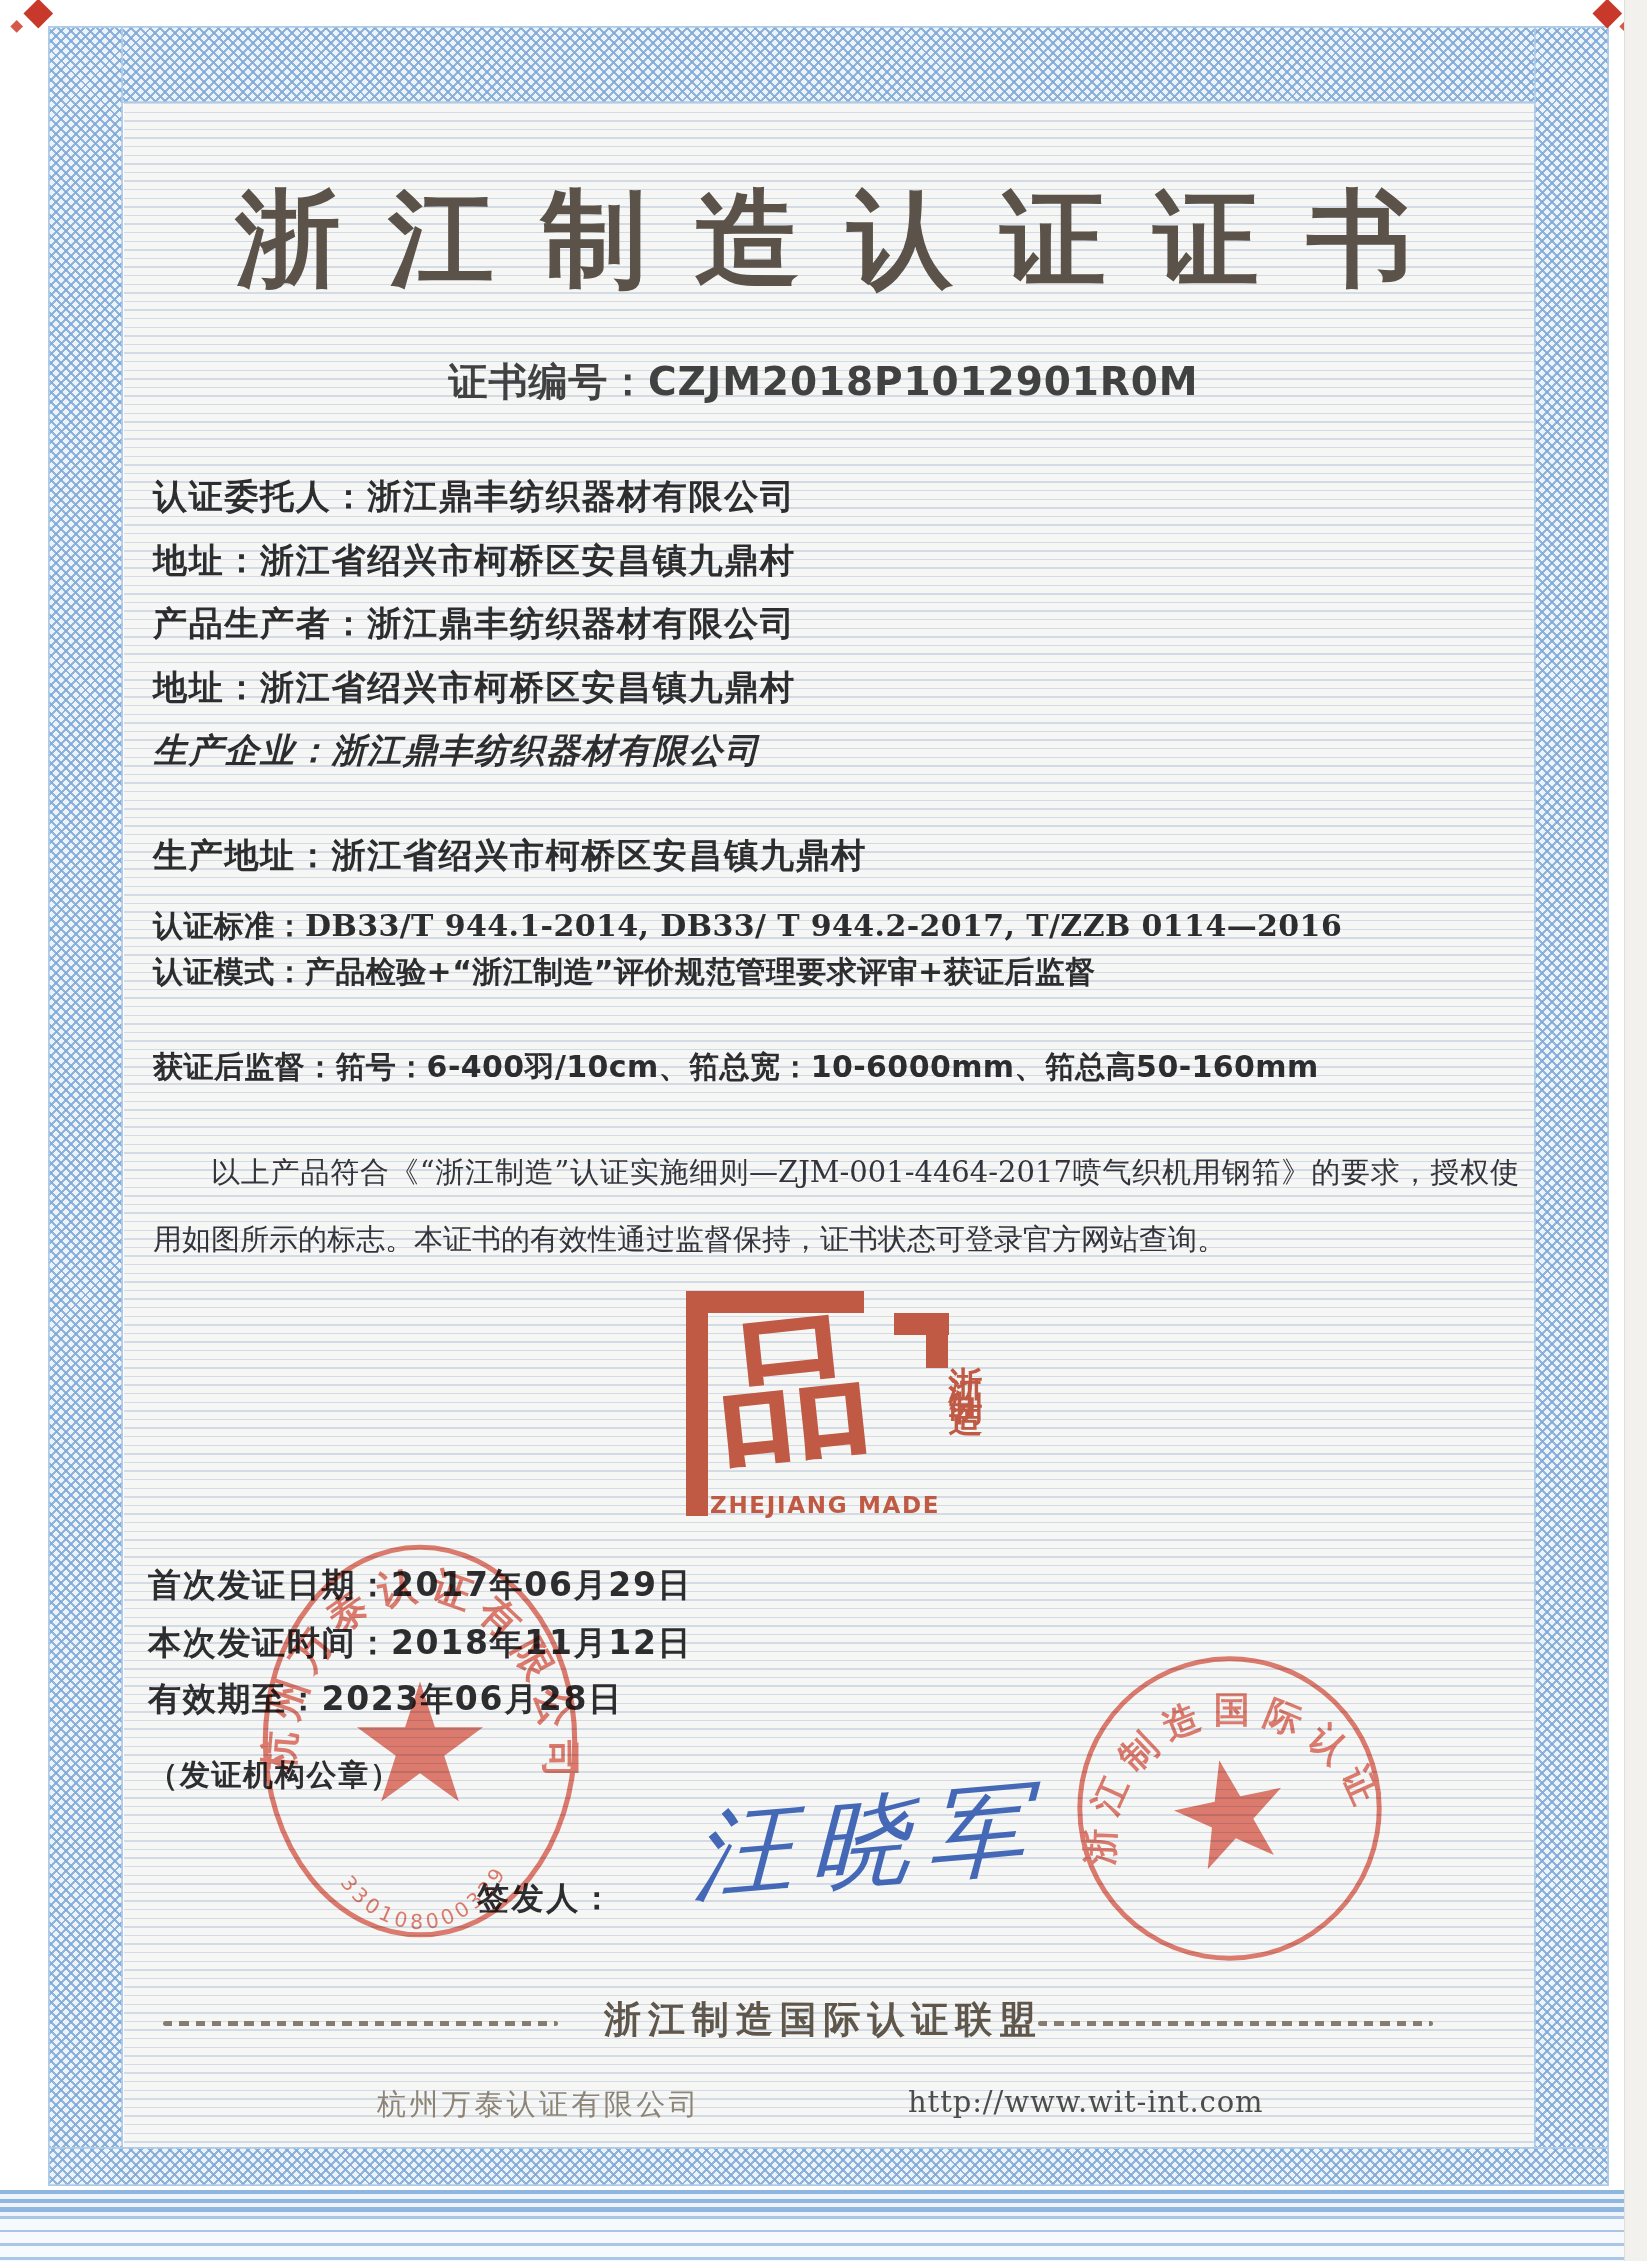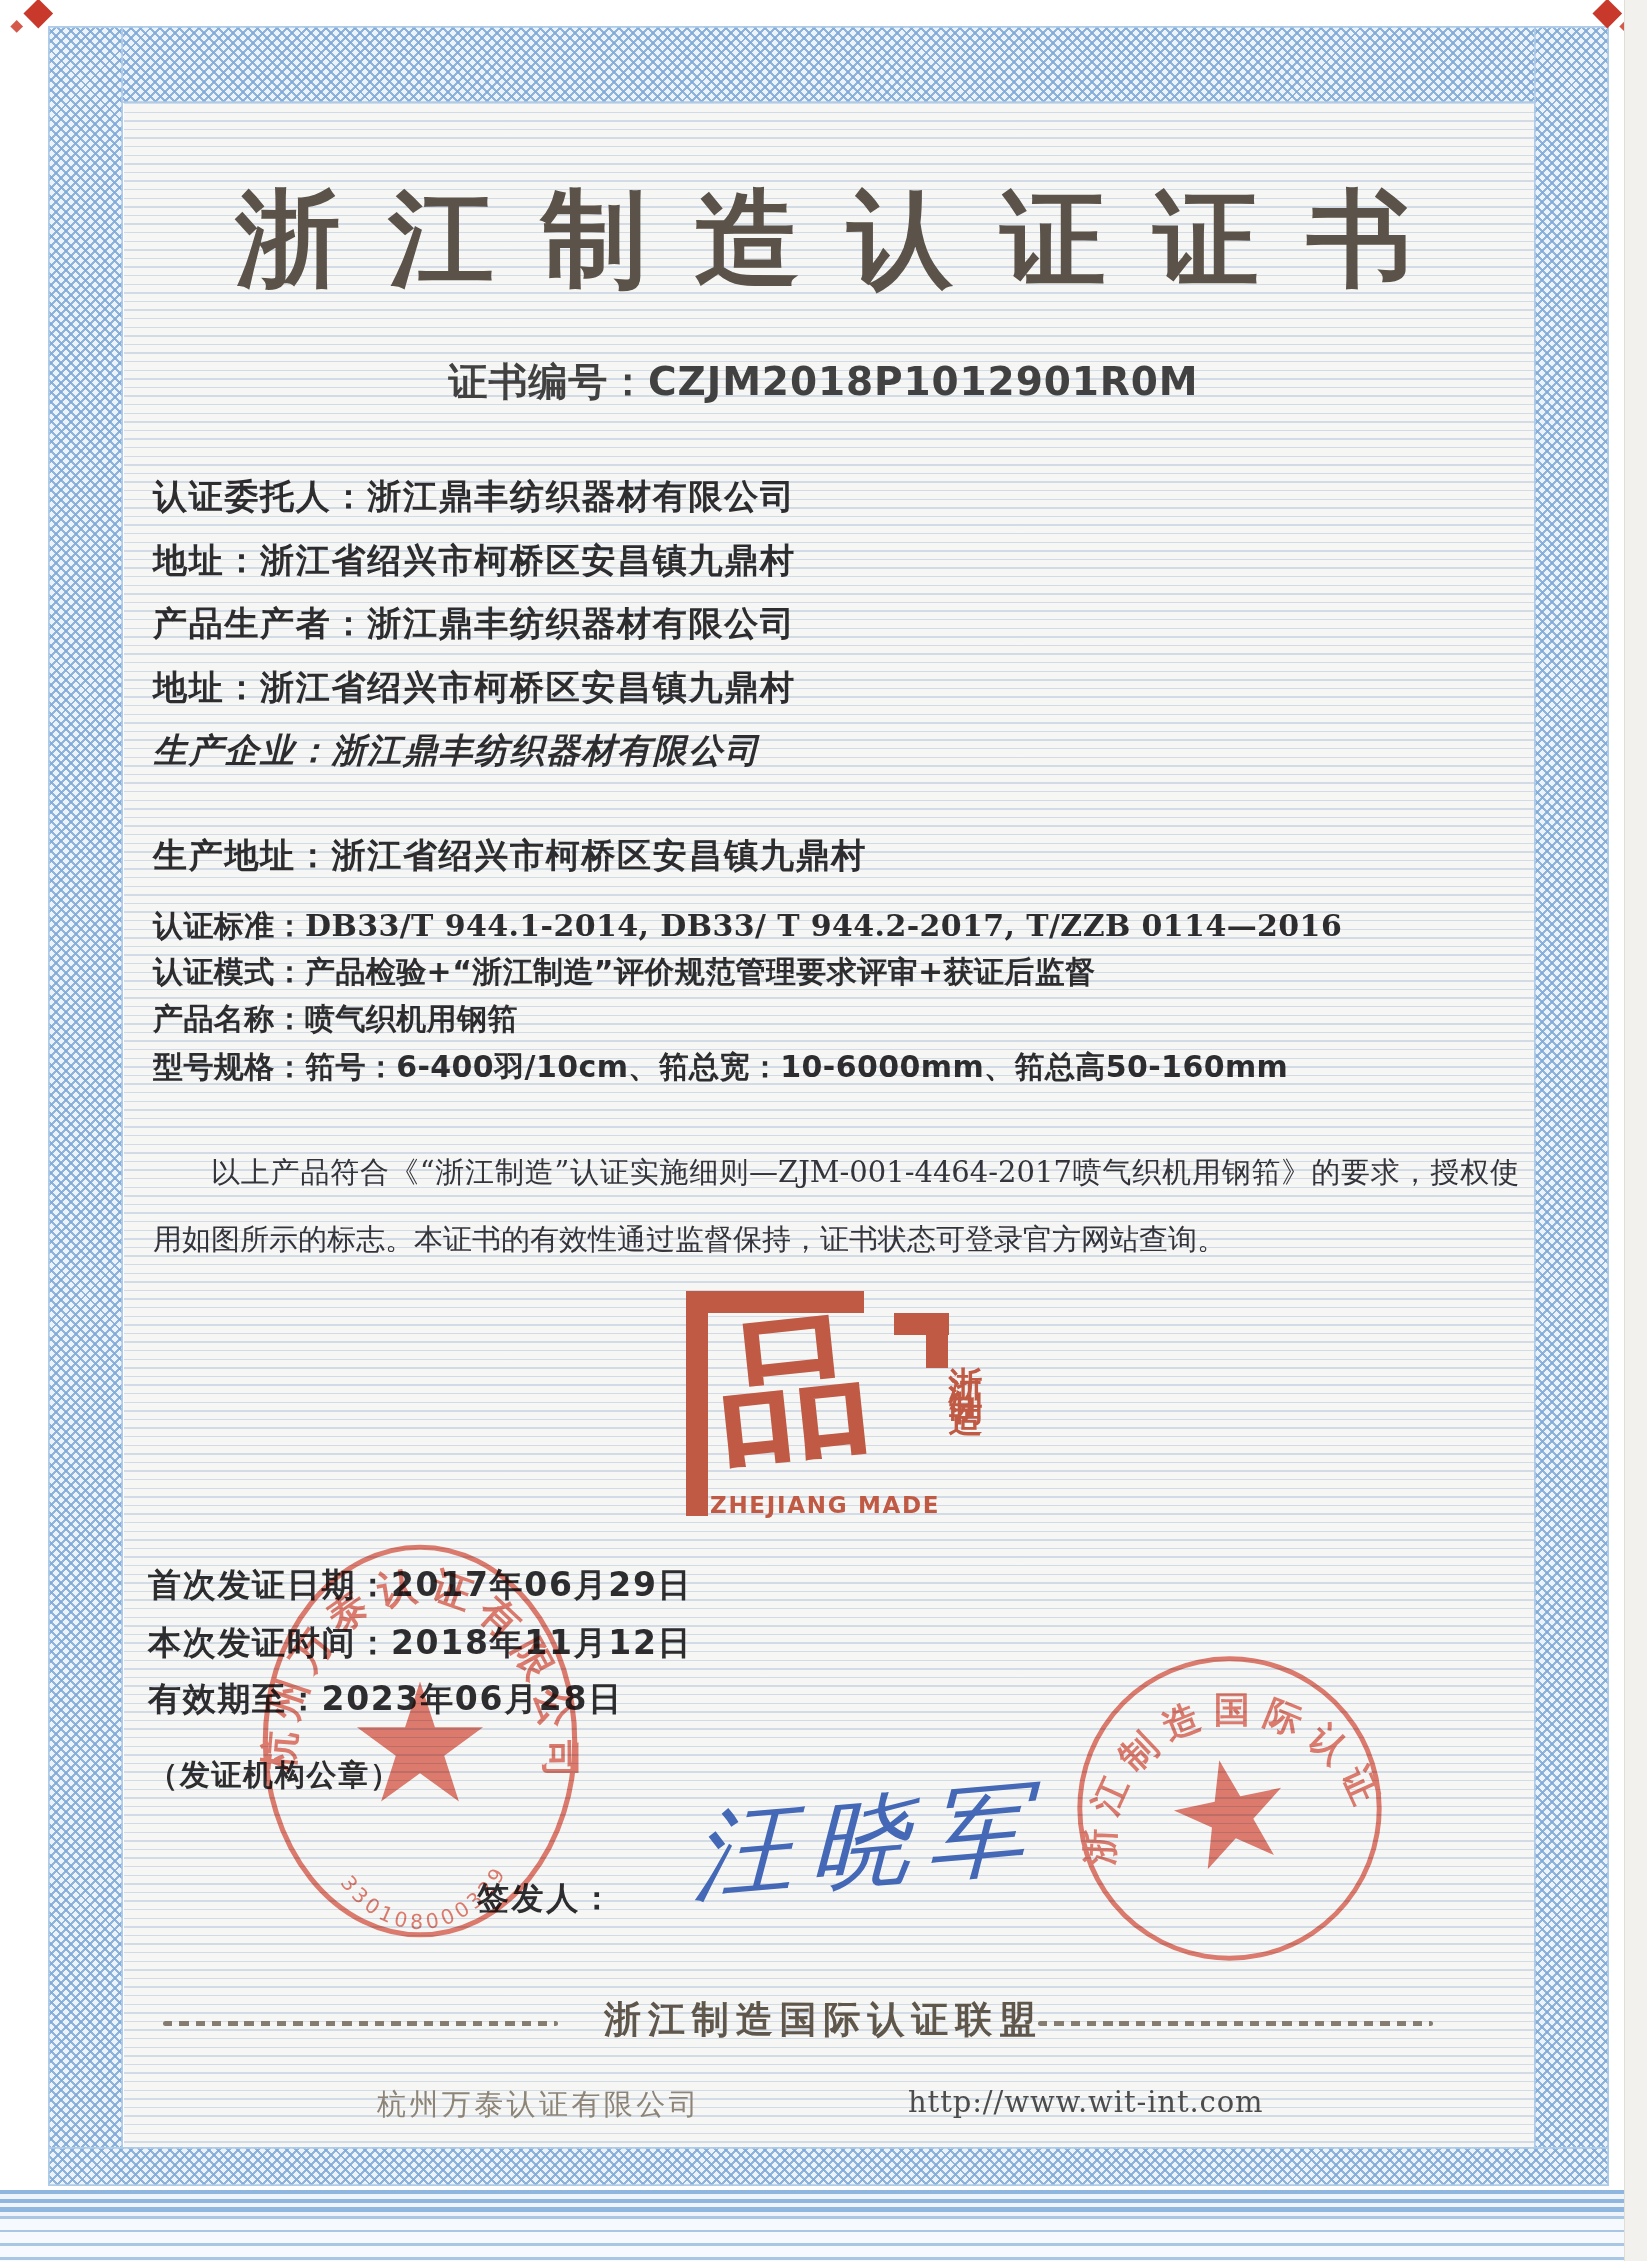--- a/index.html
+++ b/index.html
@@ -102,22 +102,21 @@
 
   <div class="field-row" style="top:474px;"><span>认证委托人：</span><span>浙江鼎丰纺织器材有限公司</span></div>
   <div class="field-row" style="top:538px;"><span>地址：</span><span>浙江省绍兴市柯桥区安昌镇九鼎村</span></div>
   <div class="field-row" style="top:601px;"><span>产品生产者：</span><span>浙江鼎丰纺织器材有限公司</span></div>
   <div class="field-row" style="top:665px;"><span>地址：</span><span>浙江省绍兴市柯桥区安昌镇九鼎村</span></div>
   <div class="field-row" style="top:728px;font-style:italic;"><span>生产企业：</span><span>浙江鼎丰纺织器材有限公司</span></div>
   <div class="field-row" style="top:833px;"><span>生产地址：</span><span>浙江省绍兴市柯桥区安昌镇九鼎村</span></div>
 
   <div class="spec-row" style="top:906px;"><span>认证标准：</span><span class="serif-val">DB33/T 944.1-2014, DB33/ T 944.2-2017, T/ZZB 0114—2016</span></div>
   <div class="spec-row" style="top:952px;"><span>认证模式：</span><span>产品检验+“浙江制造”评价规范管理要求评审+获证后监督</span></div>
-  <div class="spec-row" style="top:999px;"><span>产品名称：</span><span>喷气织机用钢筘</span></div>
-  <div class="spec-row" style="top:1047px;"><span>型号规格：</span><span>筘号：6-400羽/10cm、筘总宽：10-6000mm、筘总高50-160mm</span></div>
+  <div class="spec-row" style="top:1047px;"><span>获证后监督：</span><span>筘号：6-400羽/10cm、筘总宽：10-6000mm、筘总高50-160mm</span></div>
 
   <div class="body-par">以上产品符合《“浙江制造”认证实施细则—ZJM-001-4464-2017喷气织机用钢筘》的要求，授权使用如图所示的标志。本证书的有效性通过监督保持，证书状态可登录官方网站查询。</div>
 
   <div class="logo">
     <div class="bar bar-left"></div>
     <div class="bar bar-top"></div>
     <div class="bar corner-h"></div>
     <div class="bar corner-v"></div>
     <div class="glyph">品</div>
     <div class="vtext">浙江制造</div>

